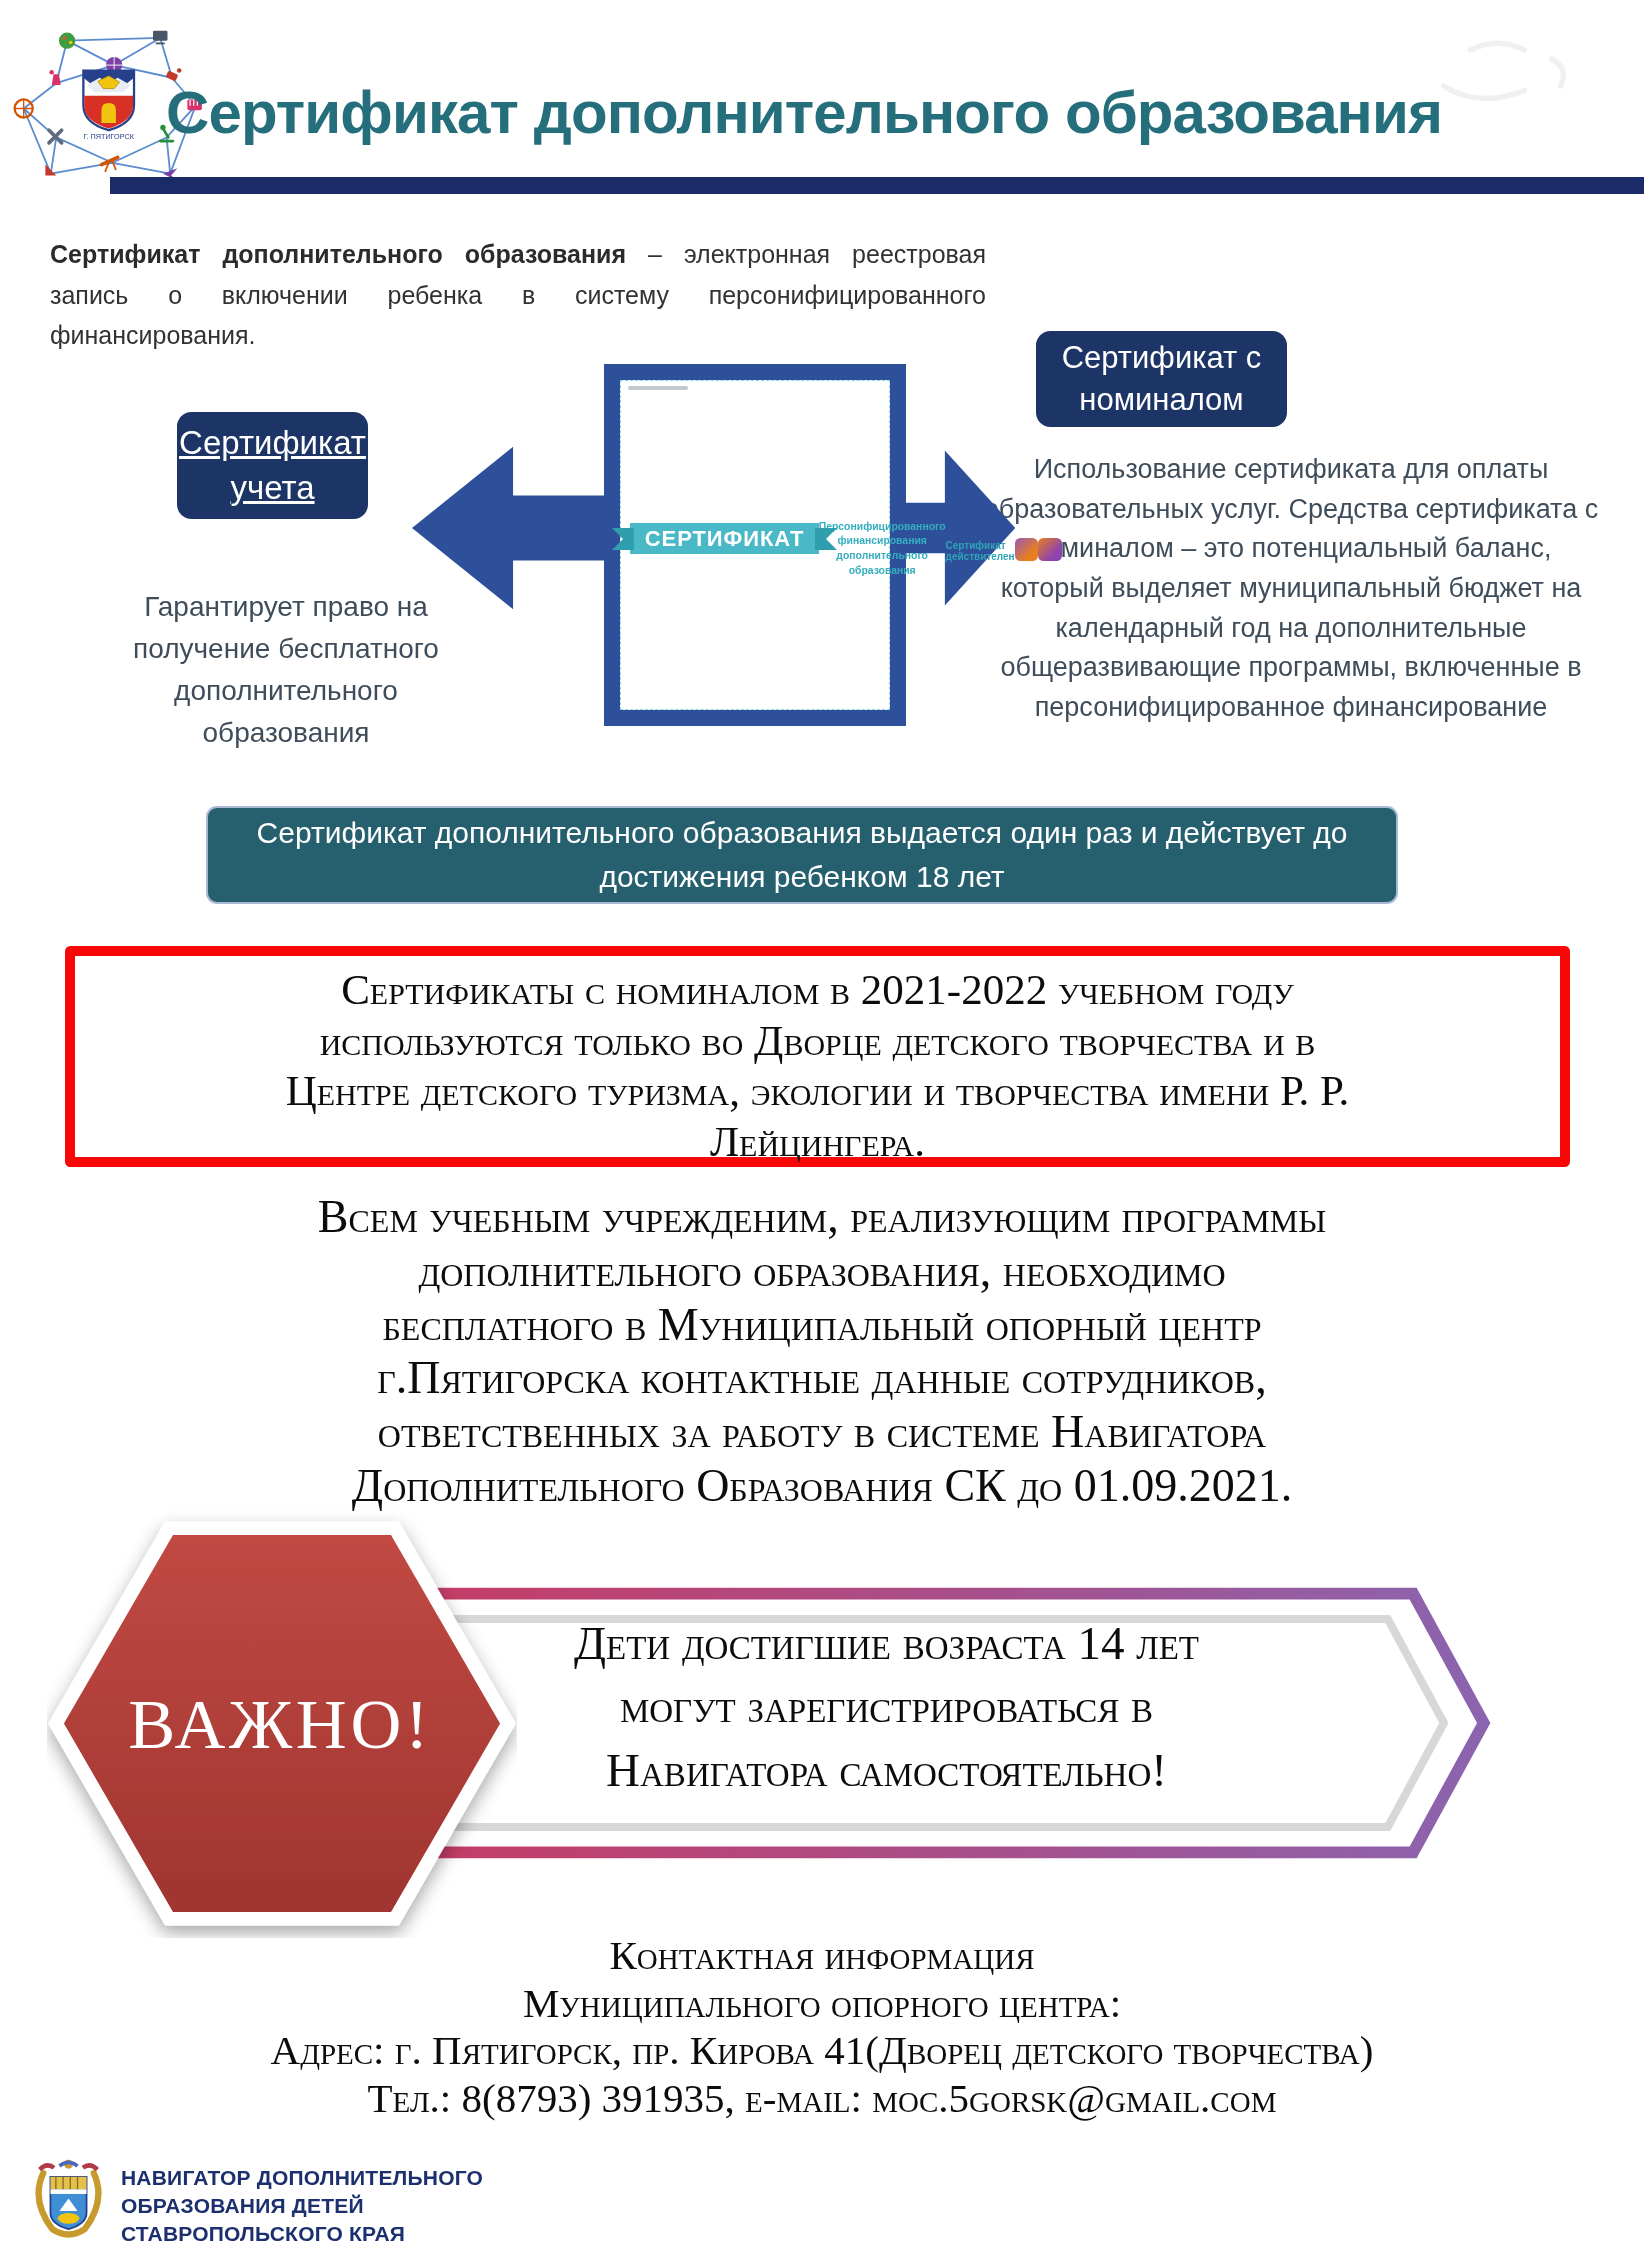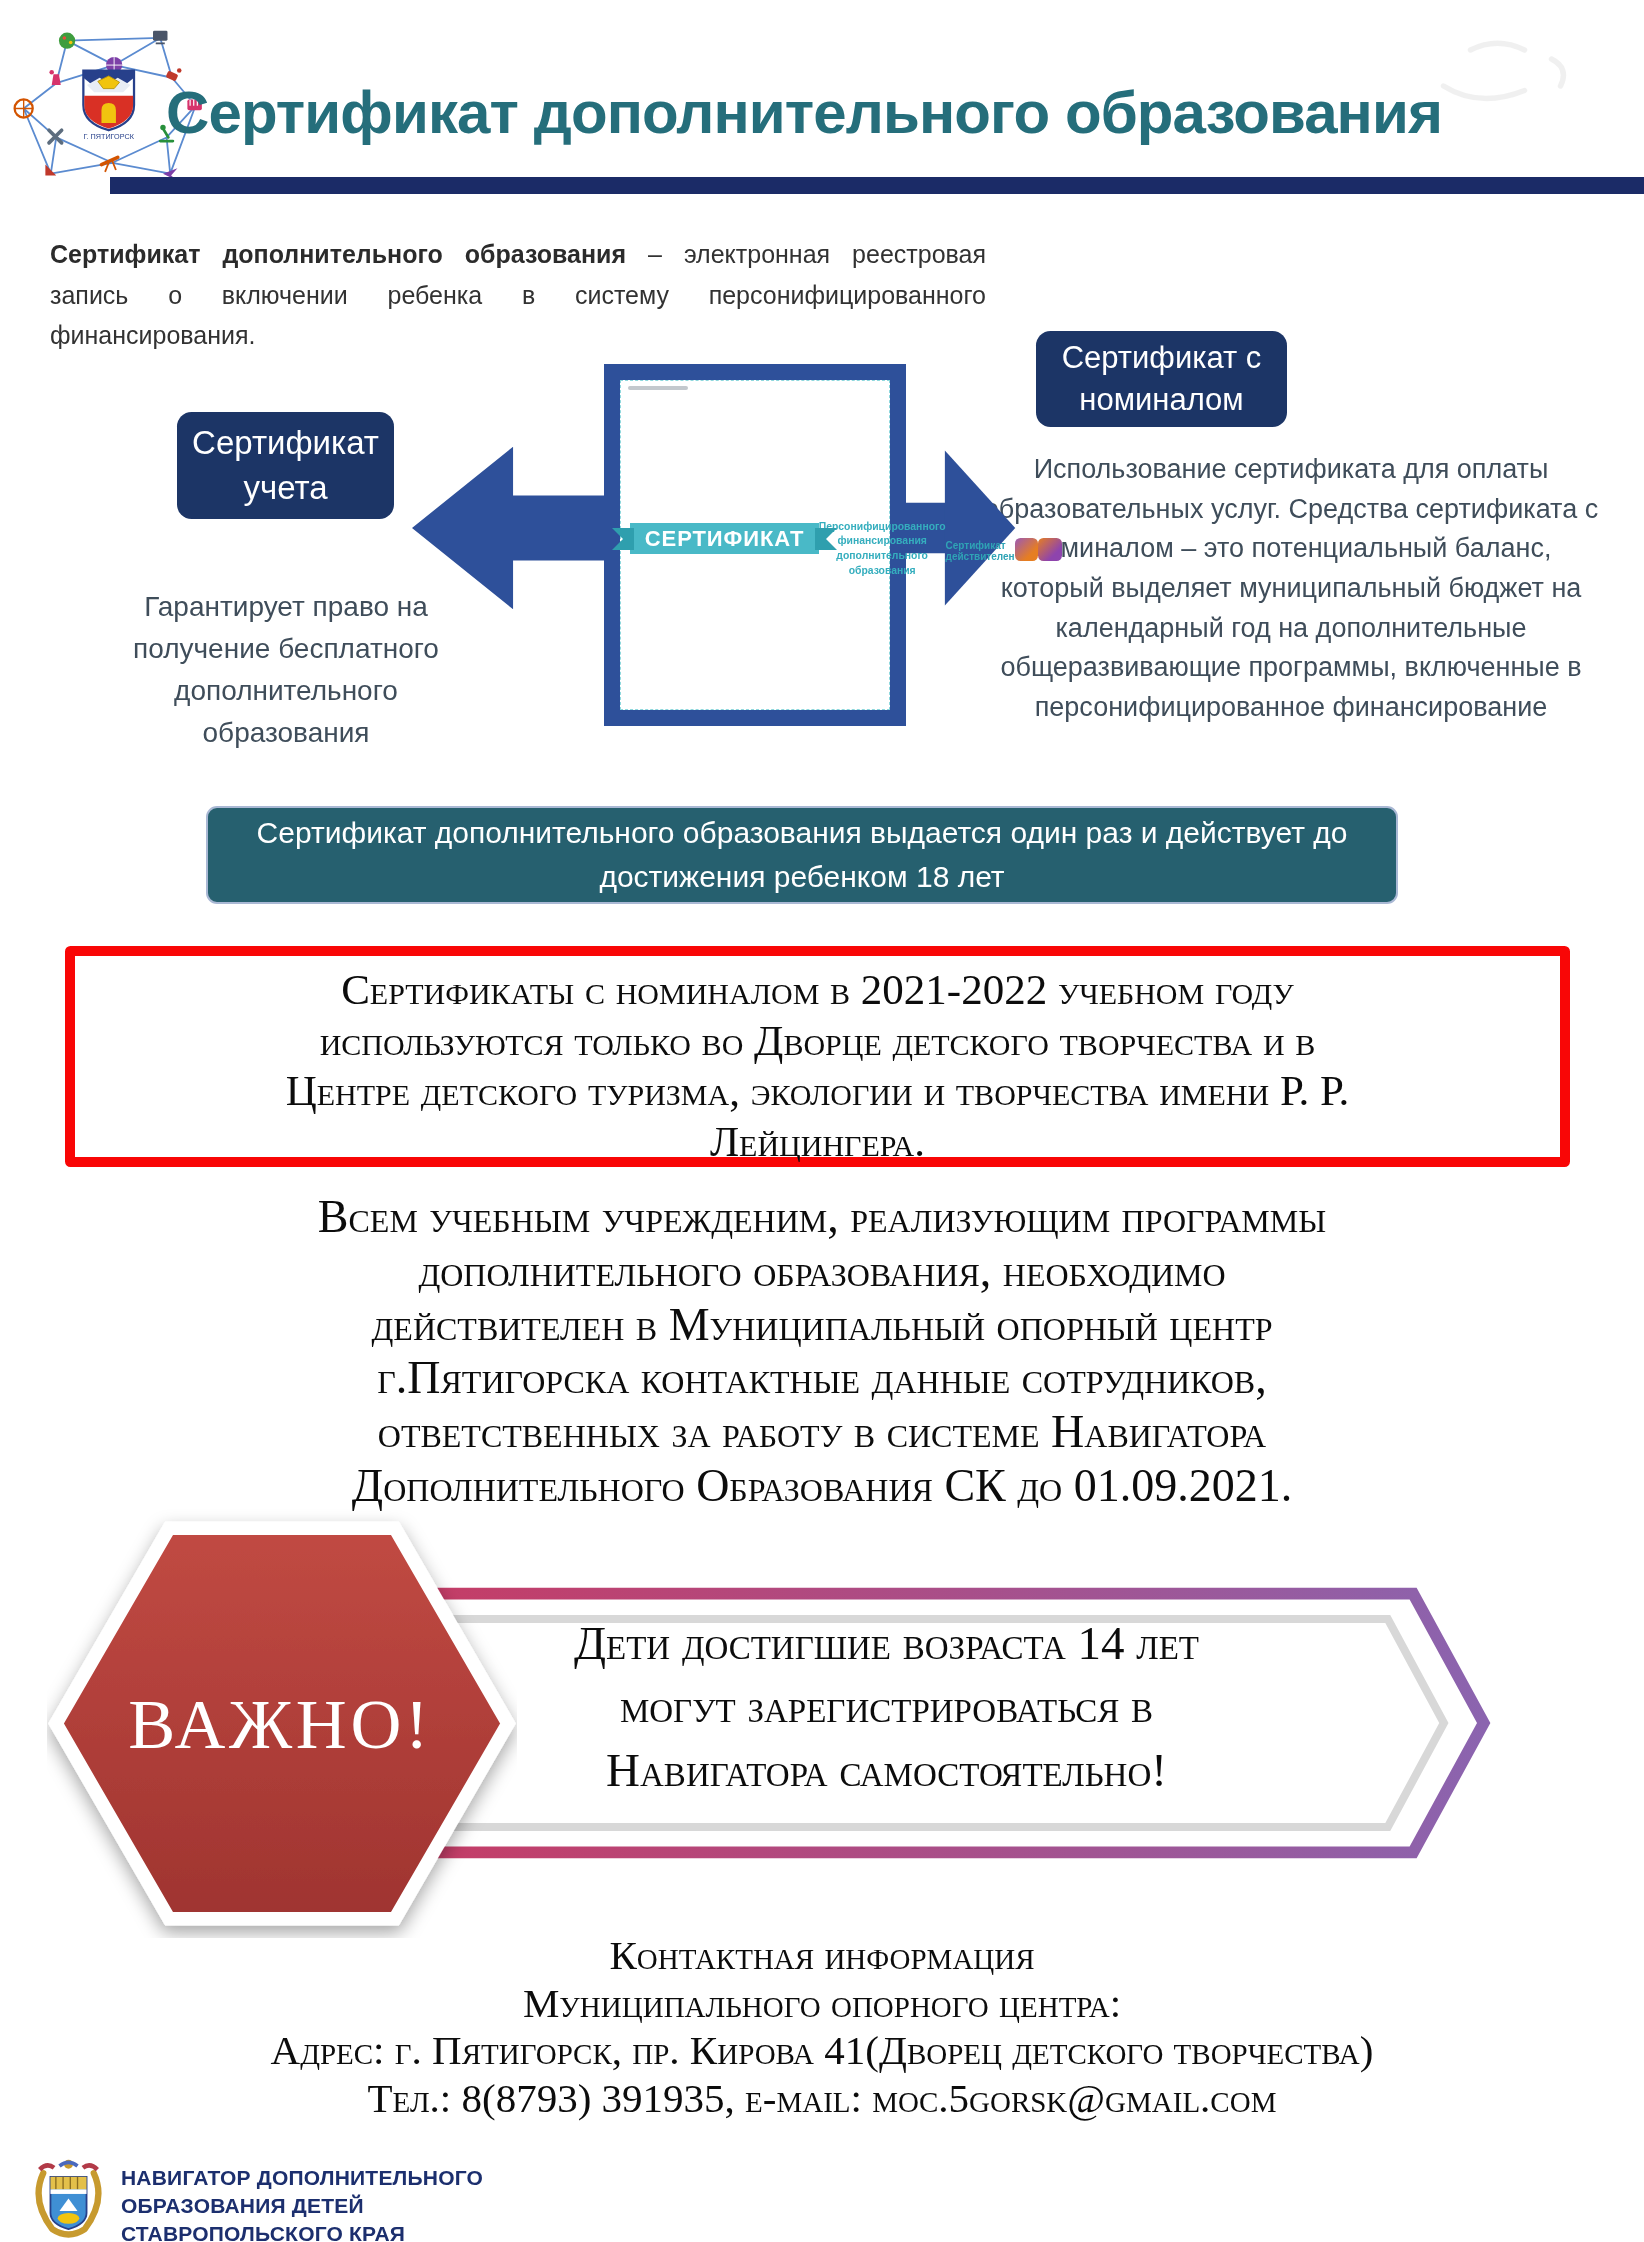--- a/index.html
+++ b/index.html
@@ -15,21 +15,21 @@
 
   
   .intro{position:absolute;left:50px;top:214px;width:936px;font-size:25px;line-height:1.62;
          color:#323232;text-align:justify;word-spacing:4.5px;margin-top:20px;}
   .intro .b{font-weight:700;color:#2b2b2b;}
 
   
   .navy-box{position:absolute;background:#1c3566;border-radius:14.5px;color:#ffffff;
             display:flex;align-items:center;justify-content:center;text-align:center;
             line-height:1.35;}
-  .box-left{left:177px;top:412px;width:217px;height:107px;font-size:33px;}
+  .box-left{left:177px;top:412px;width:191px;height:107px;font-size:33px;text-decoration:underline;}
   .box-right{left:1036px;top:331px;width:251px;height:96px;font-size:31px;}
   .desc{position:absolute;text-align:center;color:#3f4d5a;}
   .desc-left{left:89px;top:586px;width:394px;font-size:28px;line-height:1.5;}
   .desc-right{left:977px;top:450px;width:628px;font-size:27px;line-height:1.47;}
   .arrow-svg{position:absolute;z-index:1;}
   .cert{position:absolute;left:604px;top:364px;width:302px;height:362px;background:#2e509a;
         z-index:2;box-sizing:border-box;padding:16.3px;}
   .cert-inner{position:relative;width:100%;height:100%;background:#ffffff;
               border:1.8px dashed #8ed8dd;box-sizing:border-box;padding:5.4px 9px;
               display:flex;flex-direction:row;align-items:center;}
@@ -237,21 +237,21 @@
   <div class="redbox">
     <div class="scaps line">Сертификаты с номиналом в 2021-2022 учебном году</div>
     <div class="scaps line">используются только во Дворце детского творчества и в</div>
     <div class="scaps line">Центре детского туризма, экологии и творчества имени Р. Р.</div>
     <div class="scaps line">Лейцингера.</div>
   </div>
 
   <div class="notice">
     <div class="scaps line">Всем учебным учрежденим, реализующим программы</div>
     <div class="scaps line">дополнительного образования, необходимо</div>
-    <div class="scaps line">действителен в Муниципальный опорный центр</div>
+    <div class="scaps line">бесплатного в Муниципальный опорный центр</div>
     <div class="scaps line">г.Пятигорска контактные данные сотрудников,</div>
     <div class="scaps line">ответственных за работу в системе Навигатора</div>
     <div class="scaps line">Дополнительного Образования СК до 01.09.2021.</div>
   </div>
 
   <svg class="imp-banner-svg" width="1172" height="288" viewBox="0 0 1296 318">
     <defs>
       <linearGradient id="bgrad" x1="0" y1="0" x2="1" y2="0">
         <stop offset="0" stop-color="#c93a61"></stop>
         <stop offset="0.55" stop-color="#a84f8a"></stop>

